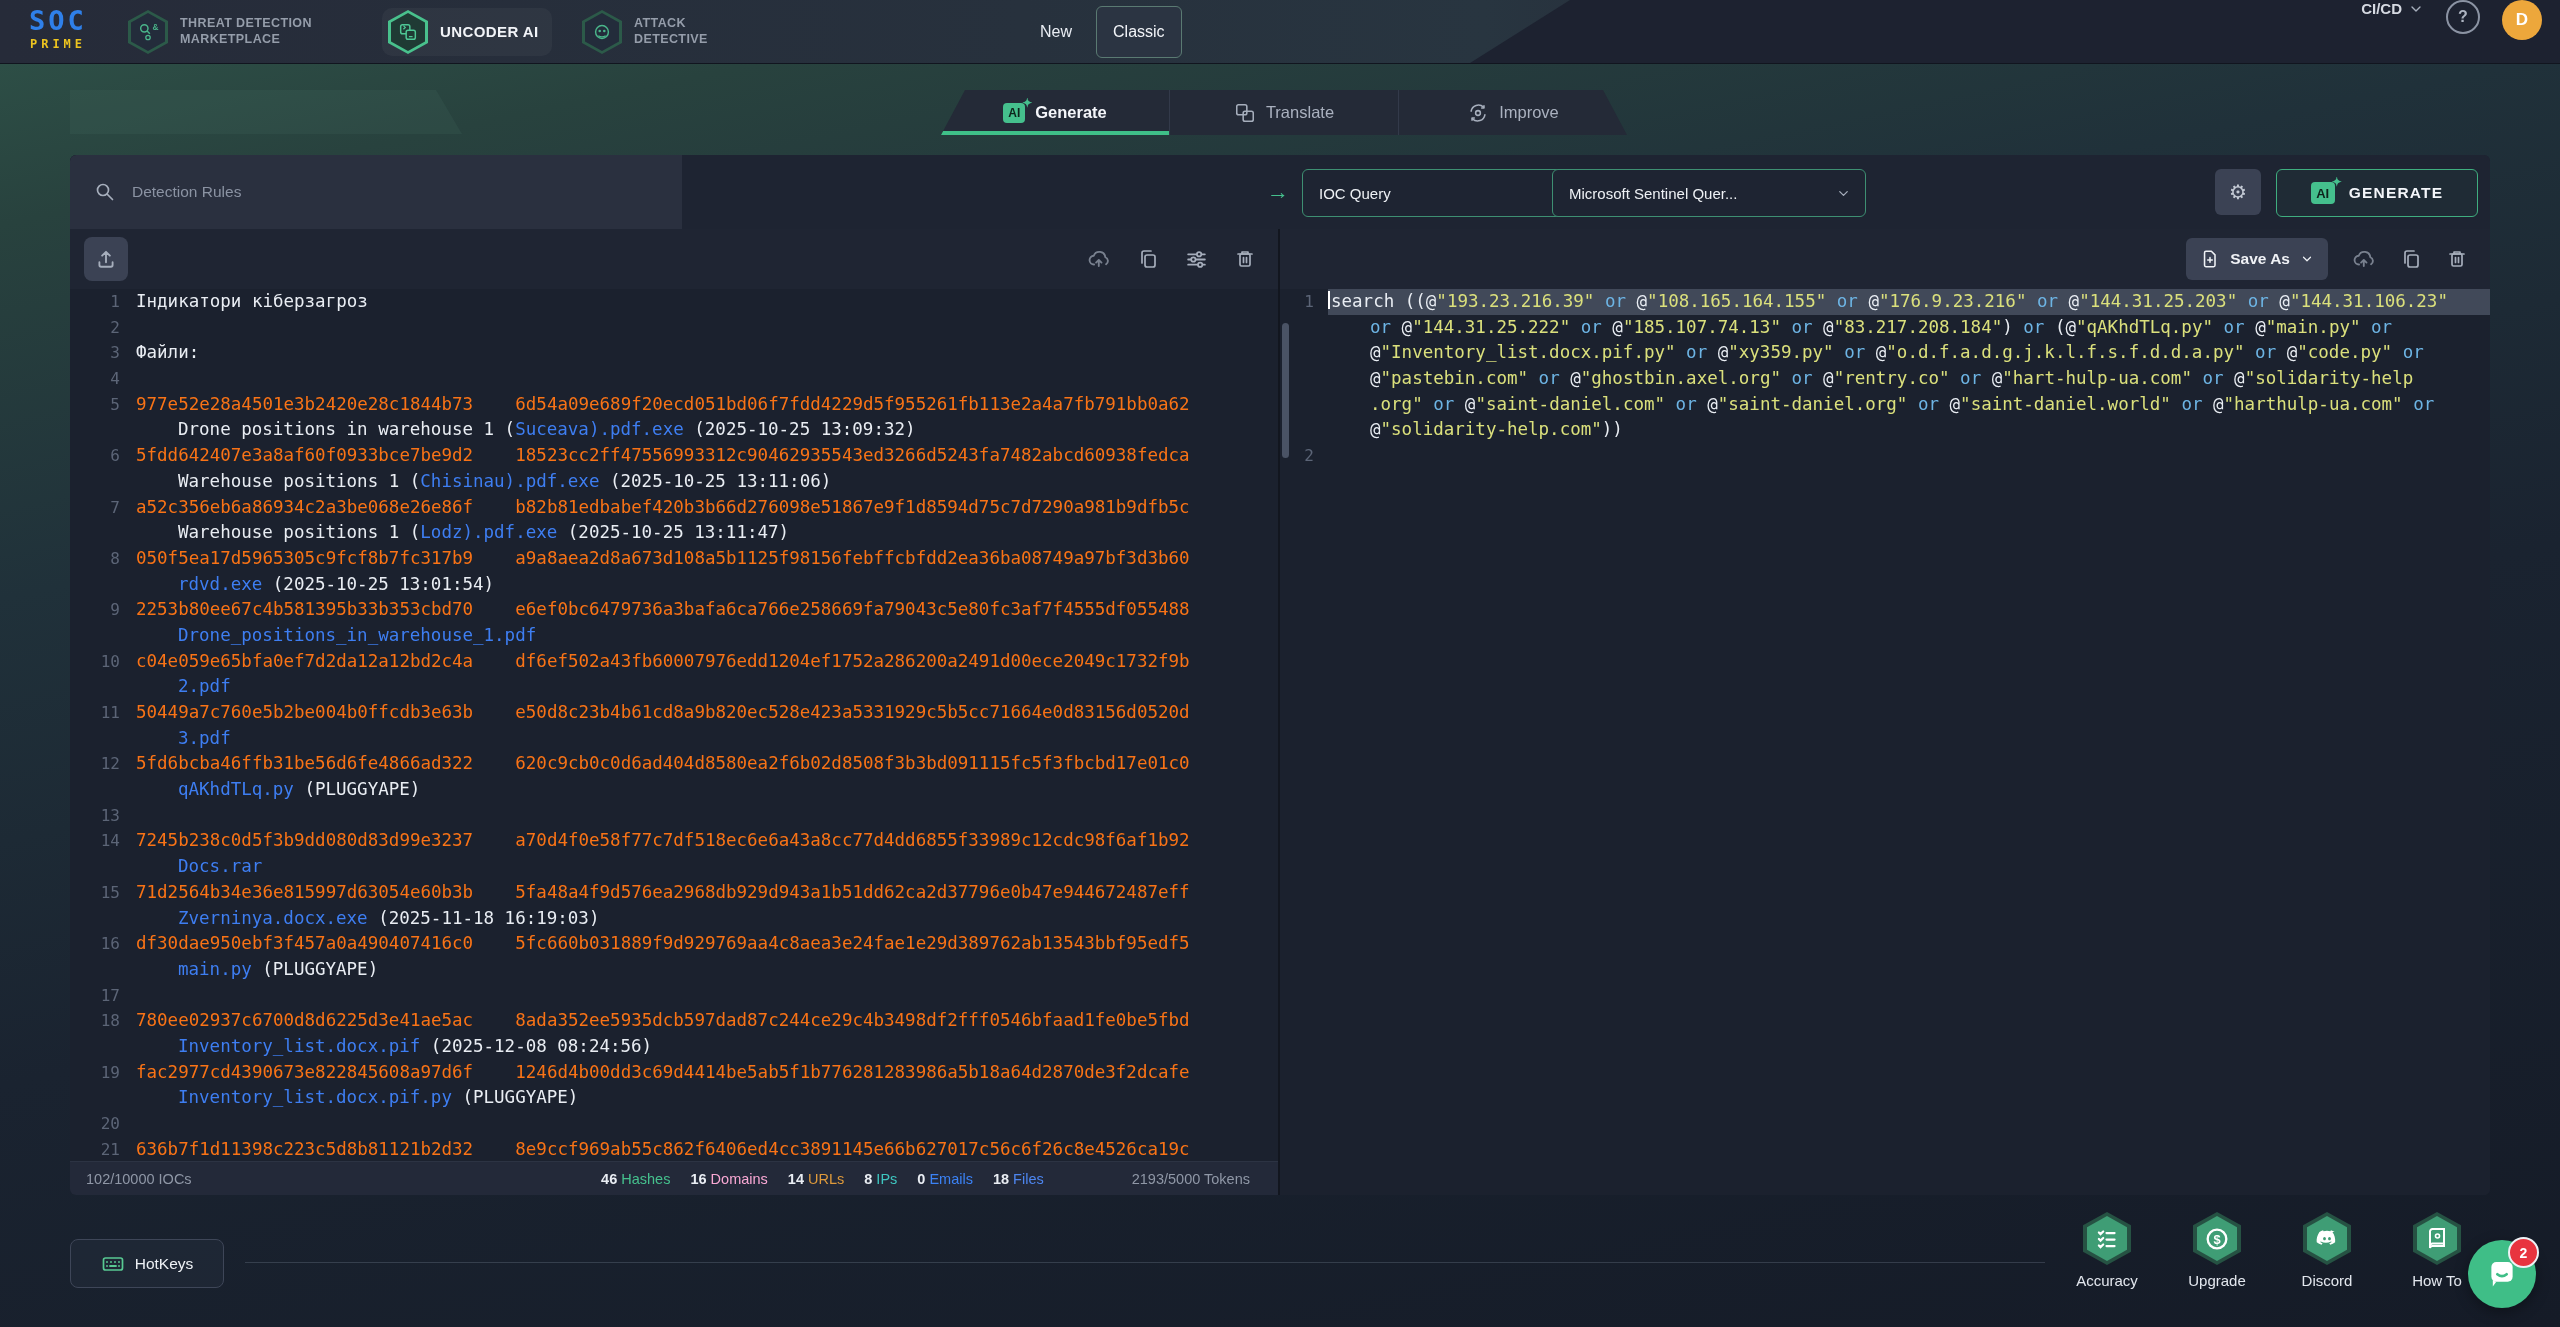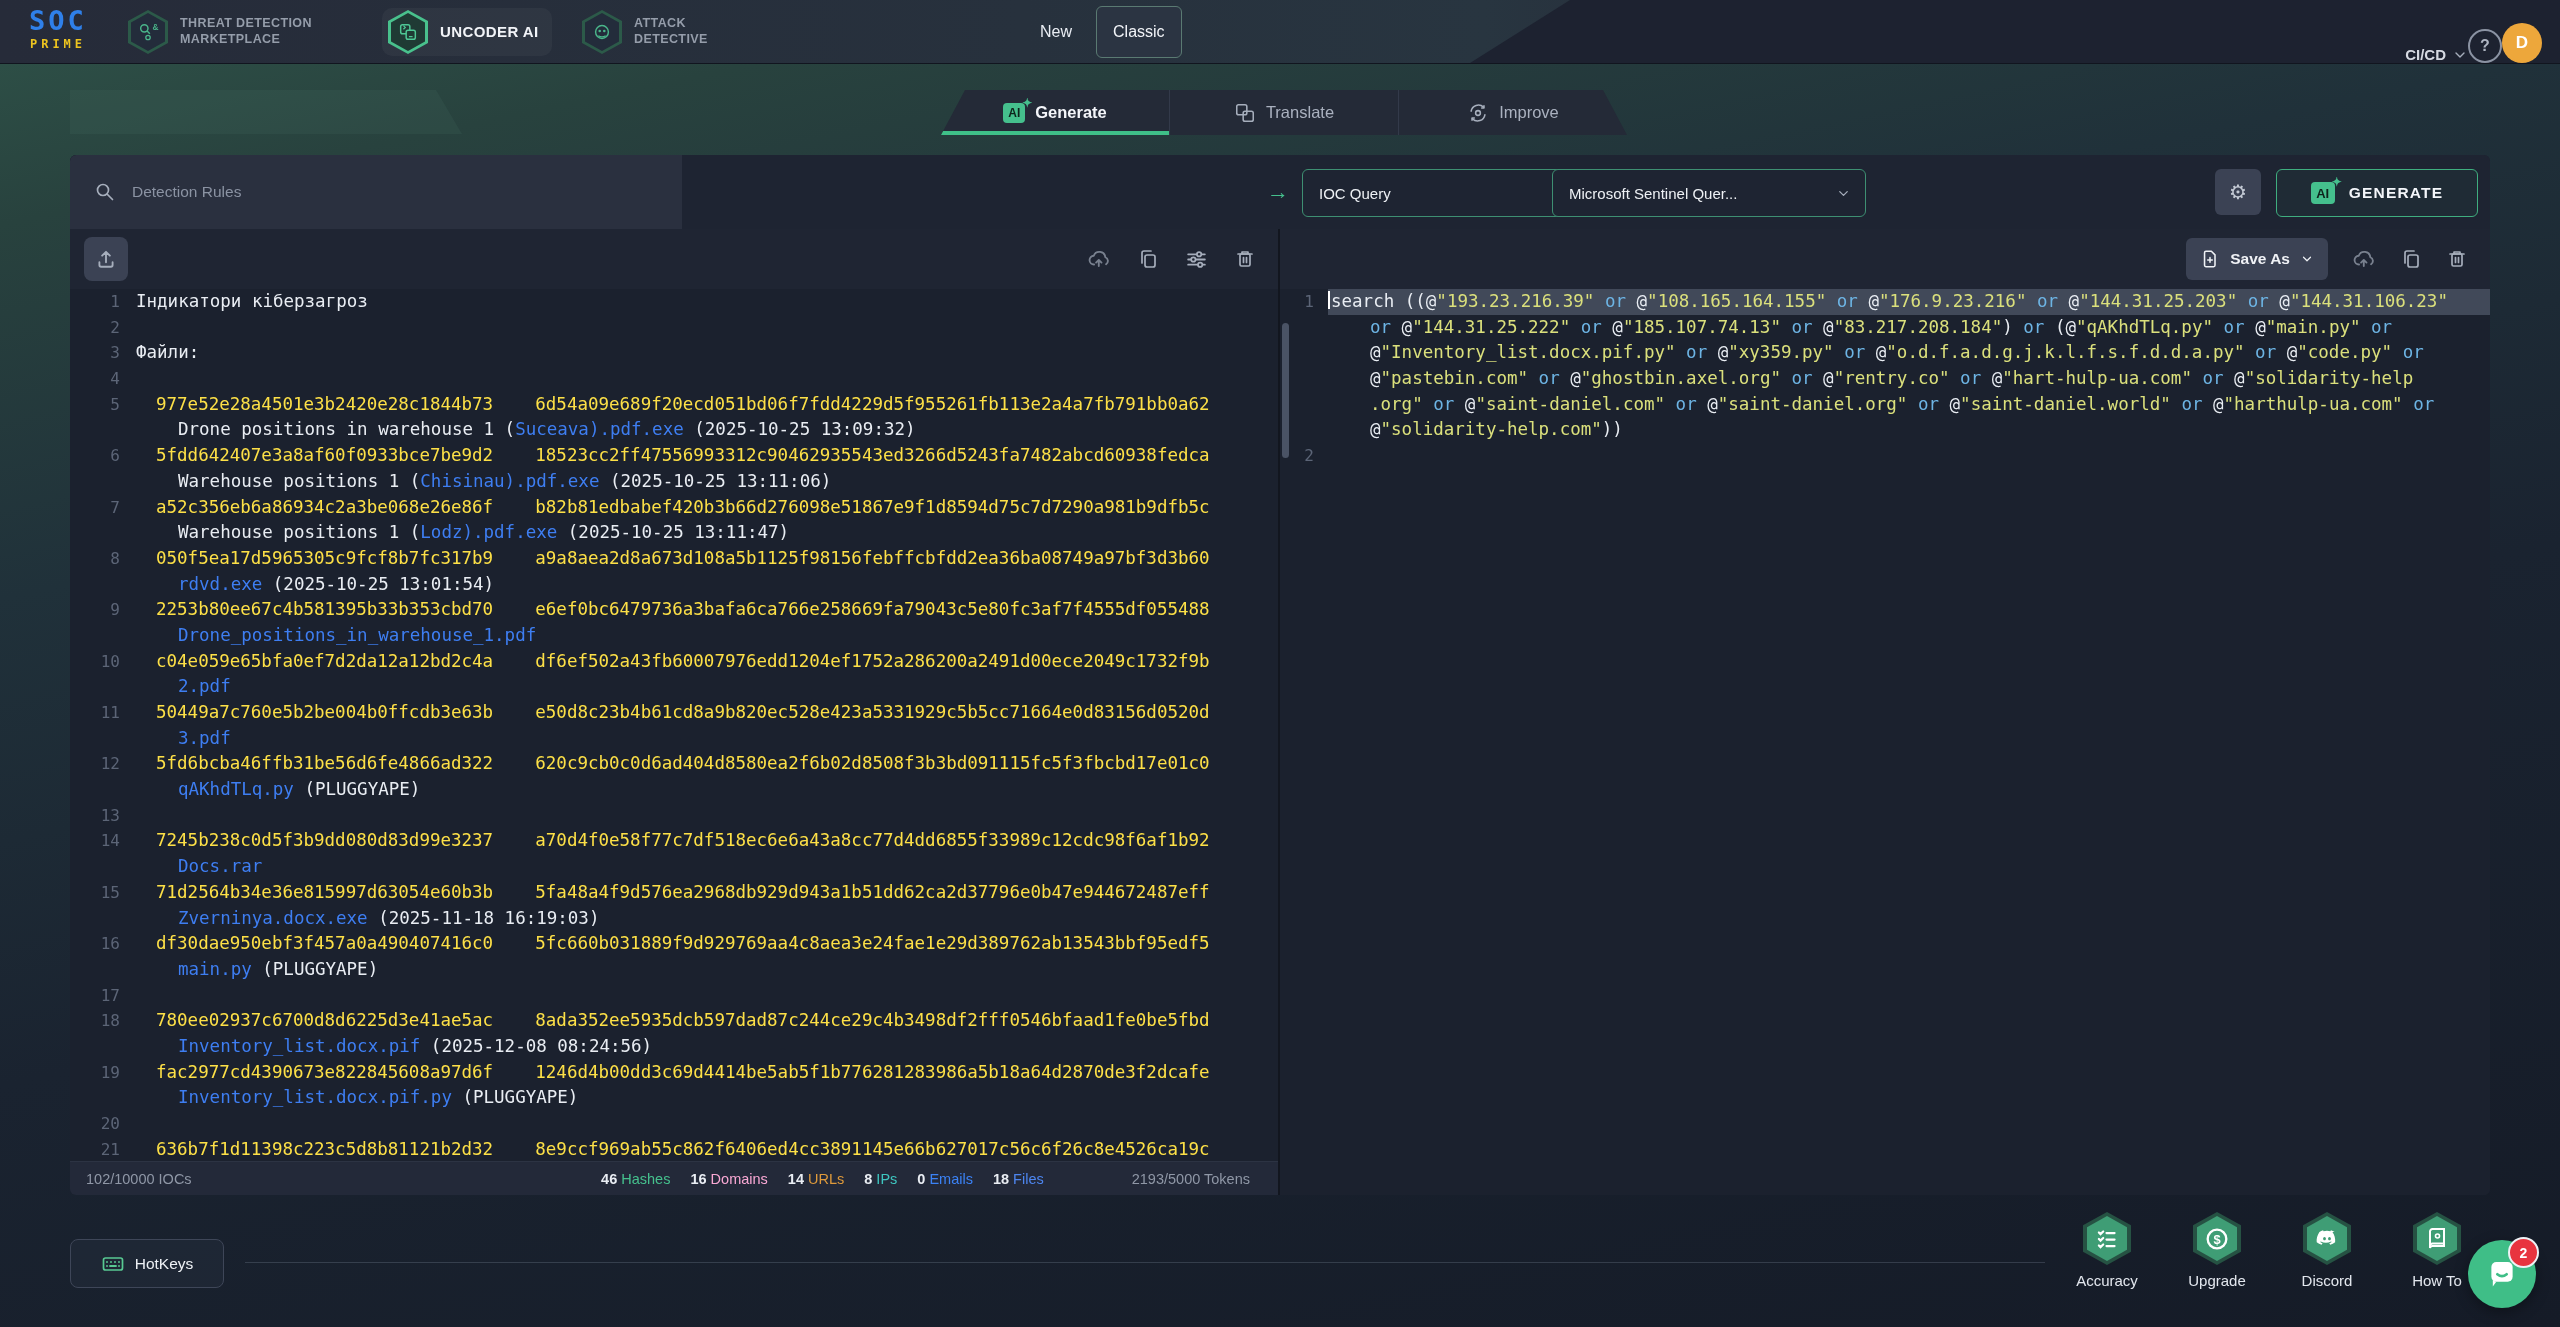--- a/index.html
+++ b/index.html
@@ -25,21 +25,21 @@
   .hex{width:40px;height:44px;clip-path:polygon(50% 0,100% 25%,100% 75%,50% 100%,0 75%,0 25%);
     background:#2c5a49;display:flex;align-items:center;justify-content:center;flex:0 0 auto;}
   .hex .in{width:34px;height:38px;clip-path:polygon(50% 0,100% 25%,100% 75%,50% 100%,0 75%,0 25%);
     background:#232c3b;display:flex;align-items:center;justify-content:center;color:#4ab58a;}
   .hex.active-hex{background:#49c18d;}
   .hex.active-hex .in{background:#1f3a34;}
   .modes{position:absolute;left:1040px;top:0;height:63px;display:flex;align-items:center;gap:24px;}
   .mode-new{font-size:16px;color:#e9edf3;cursor:pointer;}
   .mode-classic{font-size:16px;color:#f2f4f8;border:1px solid #5a7a72;background:#2b3442;
     border-radius:6px;padding:16px 16px;cursor:pointer;}
-  .nav-right{position:absolute;right:18px;top:0;height:63px;display:flex;align-items:flex-end;}
+  .nav-right{position:absolute;right:18px;top:0;height:63px;display:flex;align-items:flex-start;gap:22px;}
   .cicd{display:flex;align-items:center;gap:6px;font-size:15px;font-weight:700;color:#d6dae2;cursor:pointer;}
   .help-circle{width:30px;height:30px;border-radius:50%;border:2px solid #8b93a3;color:#aeb5c2;
     display:flex;align-items:center;justify-content:center;font-size:16px;font-weight:700;cursor:pointer;}
   .avatar{width:40px;height:40px;border-radius:50%;background:#eda73b;color:#fff;font-weight:700;
     display:flex;align-items:center;justify-content:center;font-size:17px;cursor:pointer;}
   
   .deco-strip{position:absolute;left:70px;top:90px;width:392px;height:44px;
     background:rgba(72,110,99,.18);clip-path:polygon(0 0,calc(100% - 26px) 0,100% 100%,0 100%);}
   .tabsbar{position:absolute;left:941px;top:90px;width:686px;height:45px;background:#242a37;
     clip-path:polygon(24px 0,calc(100% - 24px) 0,100% 100%,0 100%);display:flex;}
@@ -89,21 +89,21 @@
   .editor{flex:1;overflow:hidden;font-family:"DejaVu Sans Mono",monospace;font-size:17.5px;cursor:text;}
   .ed-row{display:flex;height:25.7px;line-height:25.7px;}
   .ed-row .ln{flex:0 0 auto;text-align:right;color:#5c6577;font-size:16px;}
   .pane.left .ln{width:50px;margin-right:16px;}
   .pane.right .ln{width:34px;margin-right:14px;}
   .ed-row .code{white-space:pre;flex:1;overflow:hidden;}
   .ed-row .code.ind{padding-left:42px;}
   .ed-row.hl .code{background:#414959;}
   .ed-row.hl .code::before{content:'';display:inline-block;width:2px;height:18px;background:#fff;
     vertical-align:-2px;margin-right:1px;}
-  .sg-w{color:#e9edf3;} .sg-g{color:#fde047;margin-left:20px;} .sg-b{color:#3e7ef2;} .sg-y{color:#dbe07c;} .sg-c{color:#6db4e4;}
+  .sg-w{color:#e9edf3;} .sg-g{color:#f97316;} .sg-b{color:#3e7ef2;} .sg-y{color:#dbe07c;} .sg-c{color:#6db4e4;}
   .resizer{position:absolute;left:2px;top:34px;width:7px;height:135px;border-radius:4px;background:#4a5365;cursor:row-resize;}
   
   .statusbar{height:33px;background:#232939;border-top:1px solid #2c3343;display:flex;align-items:center;
     padding:0 28px 0 16px;font-size:14.5px;color:#8f97a6;flex:0 0 auto;}
   .sb-counts{margin-left:auto;display:flex;gap:20px;}
   .cnt b{color:#e9edf3;font-weight:700;}
   .sb-right{margin-left:88px;}
   
   .hotkeys{position:absolute;left:70px;top:1239px;width:152px;height:47px;border:1px solid #3e4658;
     border-radius:8px;background:rgba(32,40,54,.85);display:flex;align-items:center;justify-content:center;

